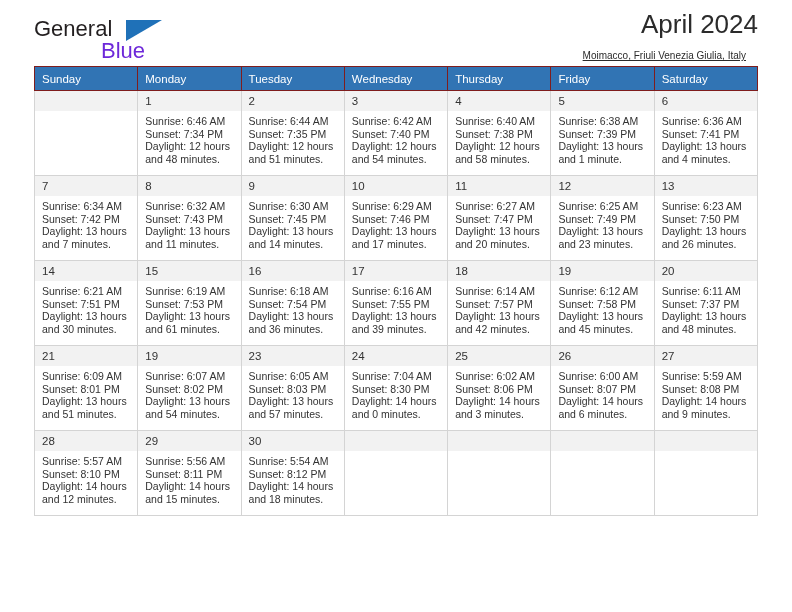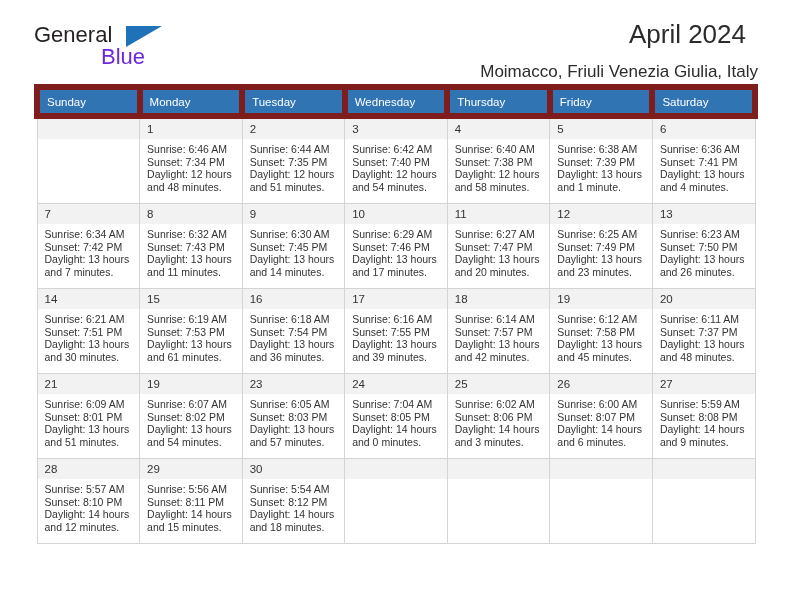--- a/index.html
+++ b/index.html
@@ -18,23 +18,23 @@
     position: relative;
     width: 792px;
     height: 612px;
     box-sizing: border-box;
     padding: 0 34px;
   }
 
   
   .header {
     position: relative;
-    height: 84px;
+    height: 66px;
     display: flex;
-    align-items: center;
+    align-items: flex-end;
     justify-content: space-between;
   }
   .brand {
     position: relative;
     margin-top: 11px;
     width: 180px;
     height: 48px;
   }
   .brand-top {
     position: relative;
@@ -63,44 +63,45 @@
   }
   .title-block {
     text-align: right;
     margin-top: 4px;
   }
   .cal-title {
     font-size: 26px;
     line-height: 32px;
     color: #2b2b2b;
     font-weight: normal;
-    margin: 12px;
+    margin: 0;
   }
   .cal-subtitle {
-    font-size: 17px;
+    font-size: 10px;
     line-height: 20px;
     color: #2b2b2b;
-    margin: 6px 0 0 0;
+    margin: 6px 12px 0 0;
+    text-decoration: underline;
   }
 
   
   .calendar {
     width: 724px;
     border-collapse: collapse;
     table-layout: fixed;
   }
   .calendar th {
     background: #3174b4;
     color: #ffffff;
     font-weight: normal;
     font-size: 11.5px;
     text-align: left;
     padding: 5px 0 5px 7px;
     height: 13px;
-    border: 6px solid #7f1d1d;
+    border: 1px solid #7f1d1d;
   }
   .calendar td {
     vertical-align: top;
     border: 1px solid #d4d4d4;
     padding: 0;
     height: 84px;
     width: 103.4px;
     background: #ffffff;
   }
   .daynum {
@@ -379,21 +380,21 @@
               <div>Sunrise: 6:05 AM</div>
               <div>Sunset: 8:03 PM</div>
               <div>Daylight: 13 hours</div>
               <div>and 57 minutes.</div>
             </div>
           </td>
           <td class="">
             <span class="daynum">24</span>
             <div class="cell-body">
               <div>Sunrise: 7:04 AM</div>
-              <div>Sunset: 8:05 PM</div>
+              <div>Sunset: 8:30 PM</div>
               <div>Daylight: 14 hours</div>
               <div>and 0 minutes.</div>
             </div>
           </td>
           <td class="">
             <span class="daynum">25</span>
             <div class="cell-body">
               <div>Sunrise: 6:02 AM</div>
               <div>Sunset: 8:06 PM</div>
               <div>Daylight: 14 hours</div>

